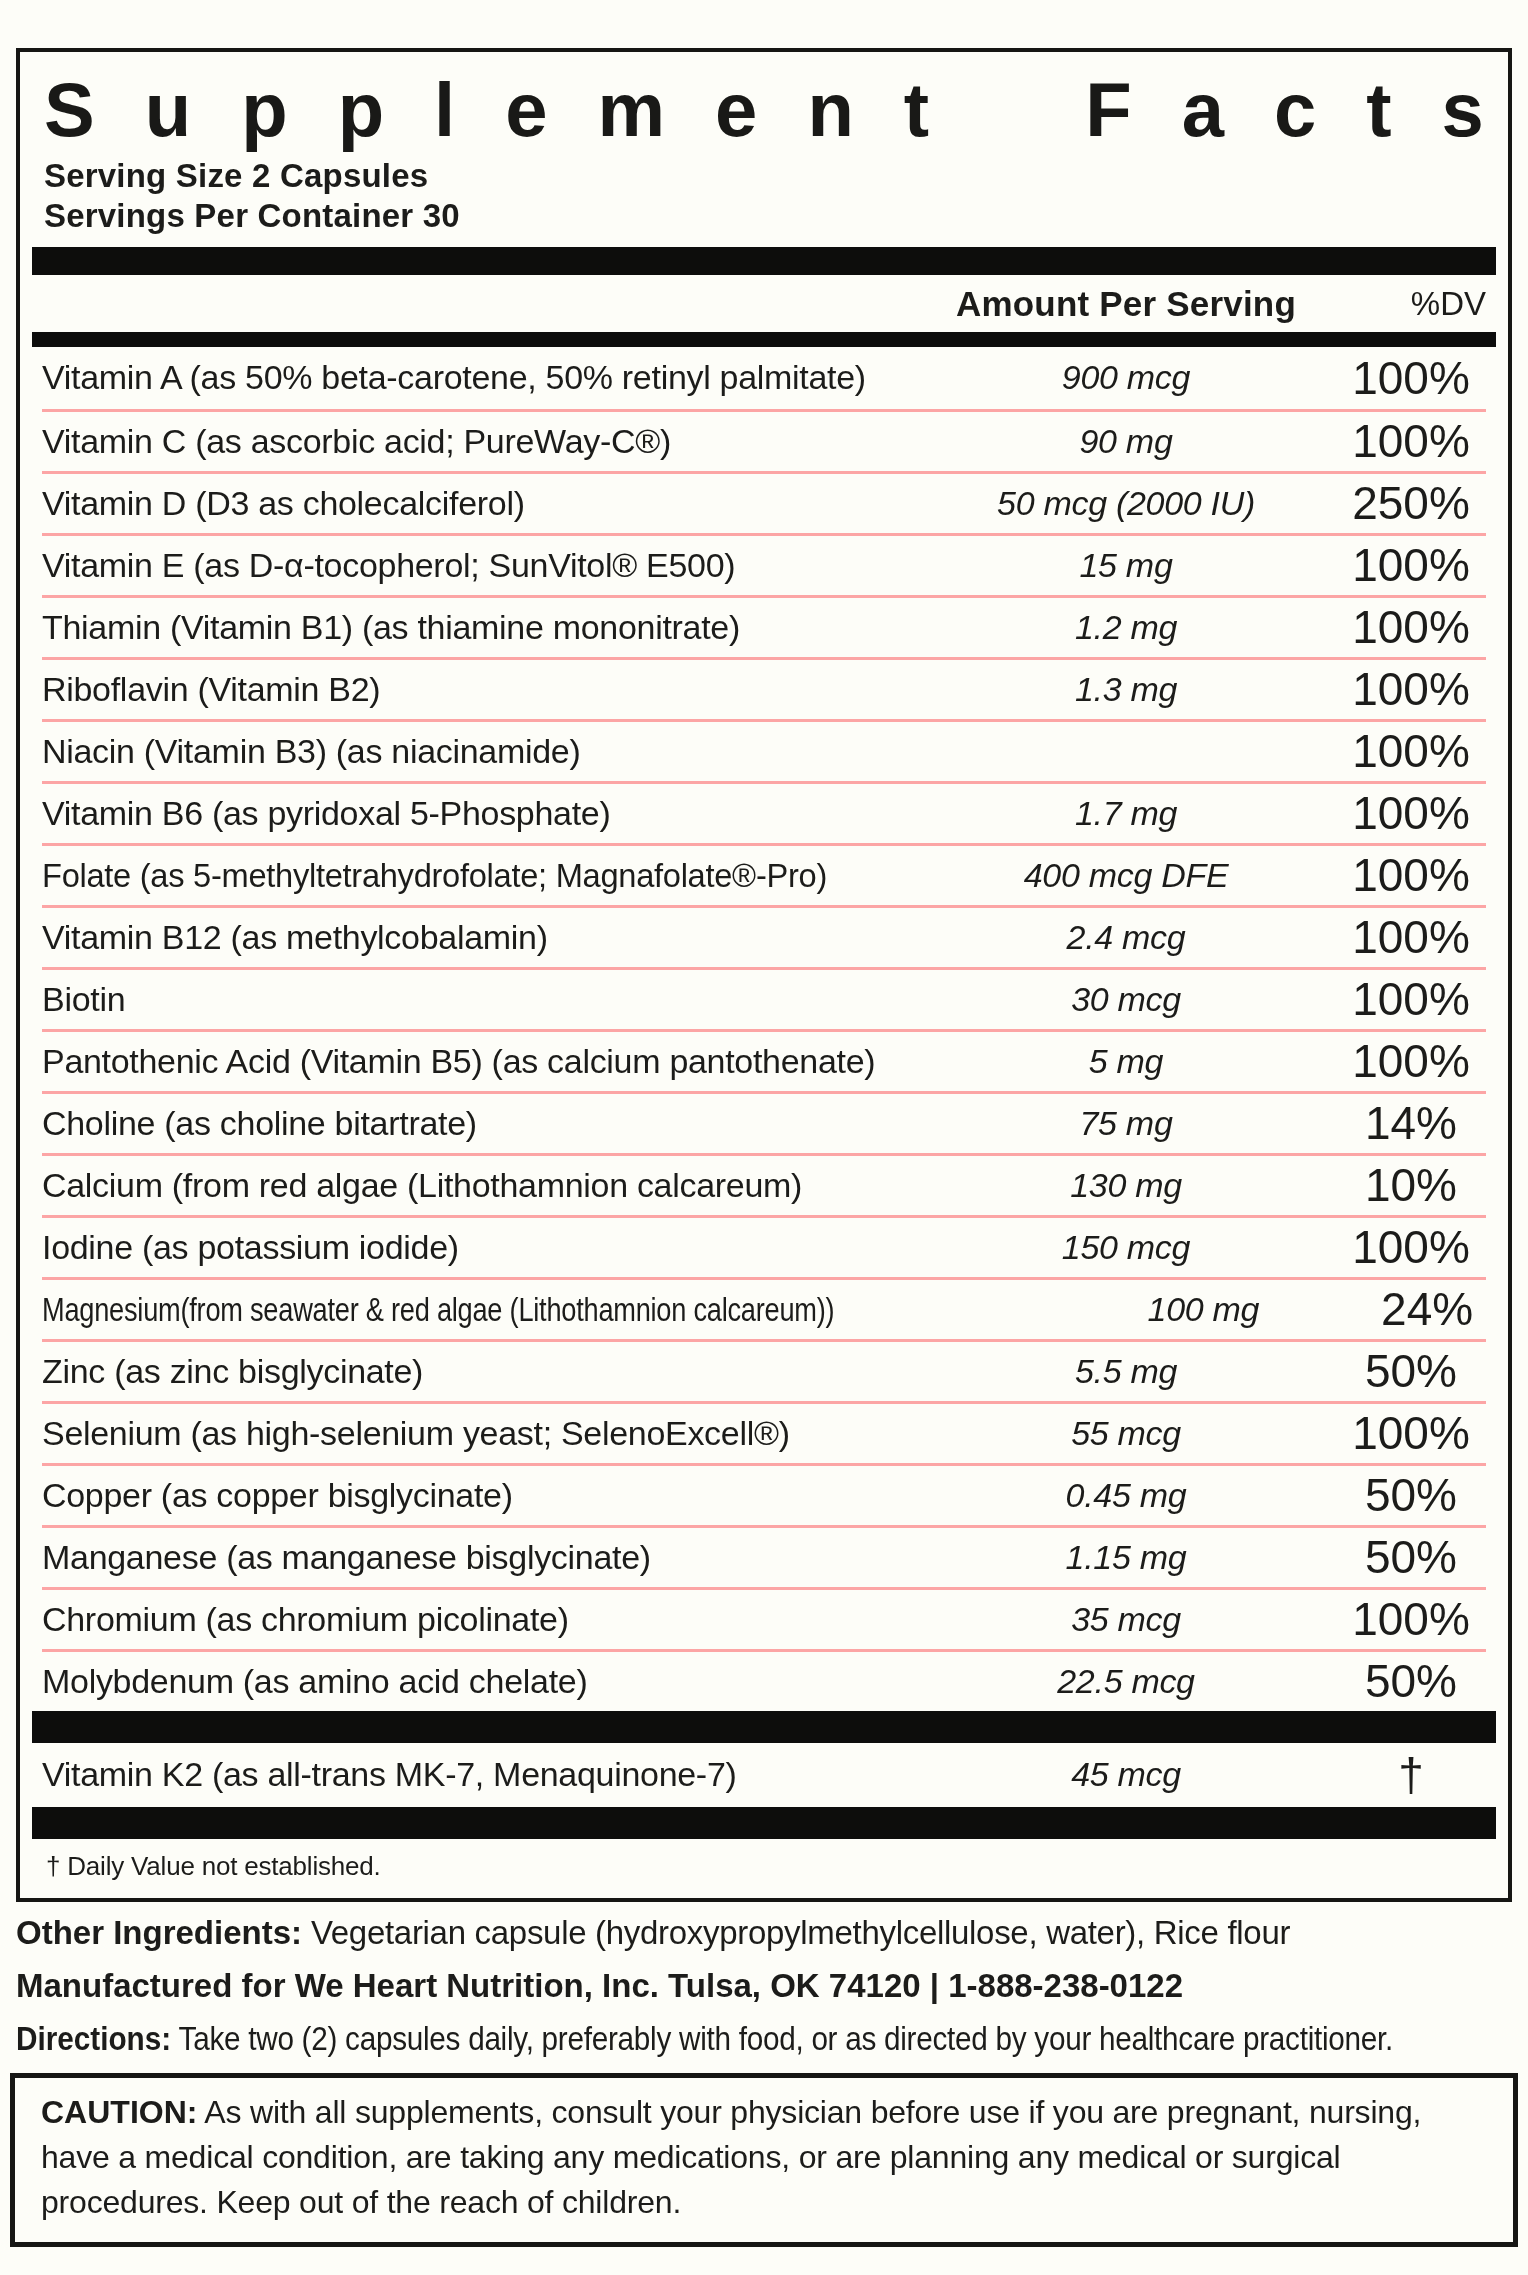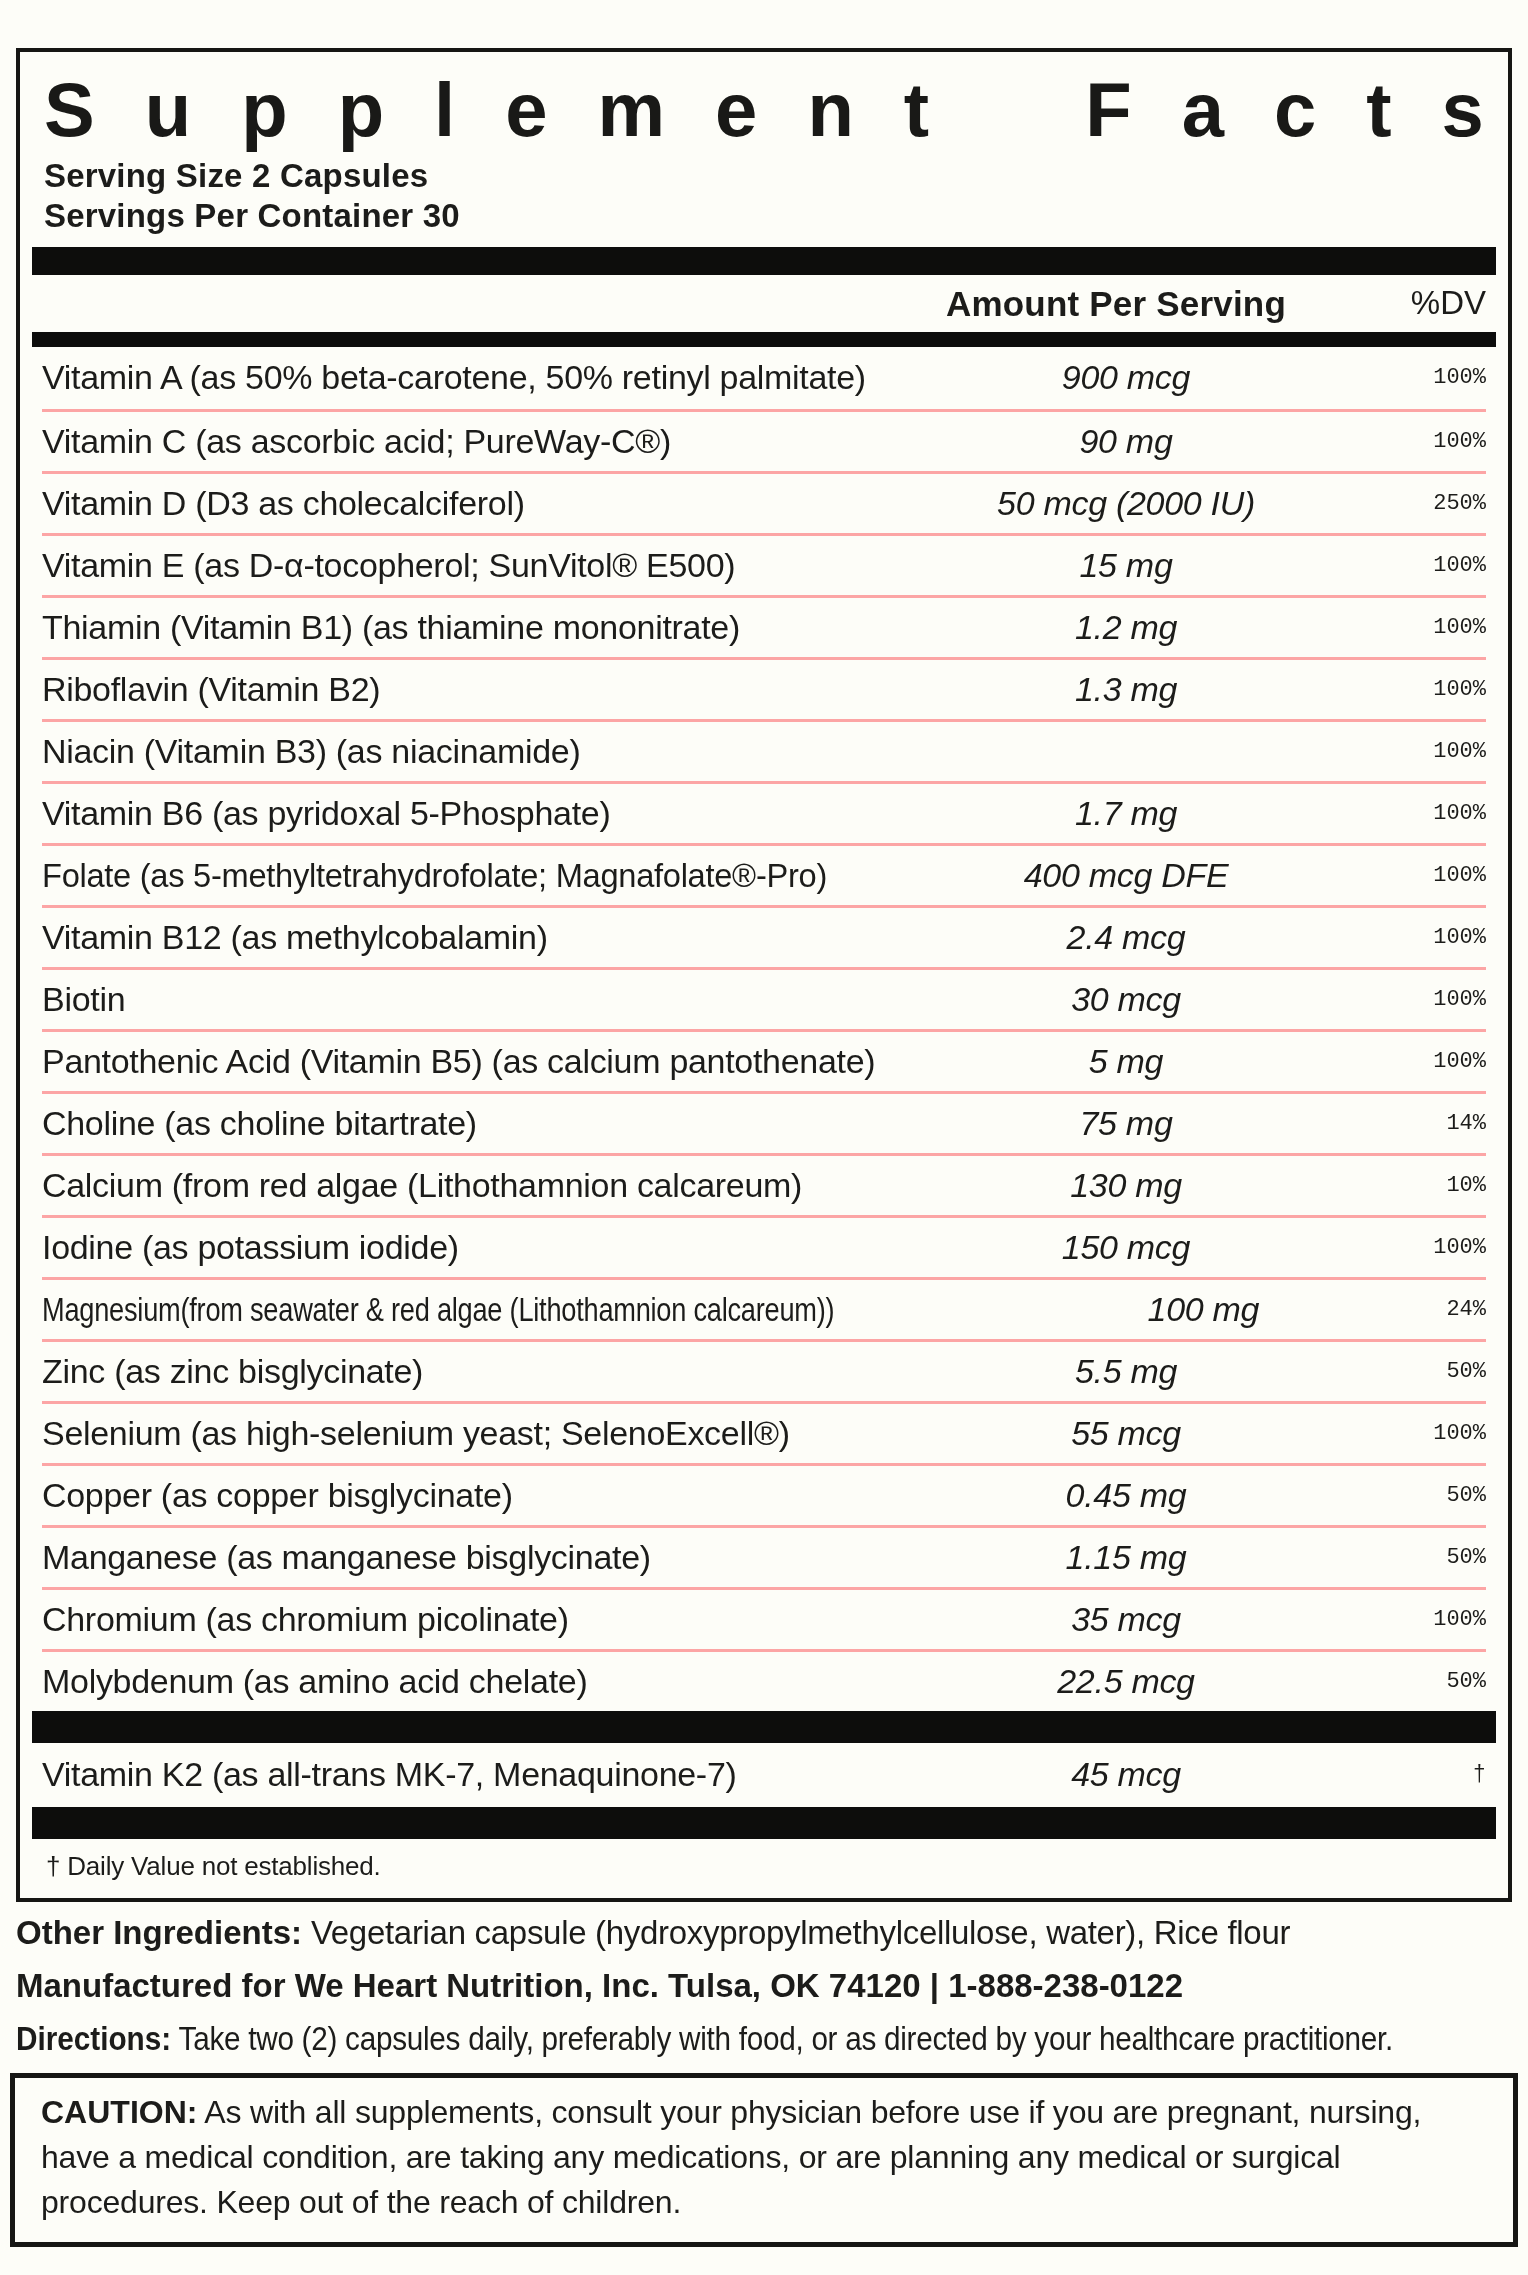--- a/index.html
+++ b/index.html
@@ -41,22 +41,22 @@
   }
   .bar {
     height: 28px;
     background: #0d0d0c;
     margin: 10px -10px 0 -10px;
   }
   .bar.thin  { height: 15px; margin-top: 0; }
   .bar.thick { height: 32px; margin-top: 0; }
   .cols {
     display: flex;
+    align-items: center;
     padding: 9px 0 8px 0;
-    gap: 10px;
   }
   .cols .spacer { flex: 1; }
   .col-amount {
     width: 420px;
     text-align: center;
     font-weight: 700;
     font-size: 35px;
     letter-spacing: 0.2px;
   }
   .col-dv {
@@ -82,24 +82,23 @@
   .row .amt {
     width: 420px;
     text-align: center;
     font-size: 34px;
     letter-spacing: -0.3px;
     white-space: nowrap;
     font-style: italic;
   }
   .row .dv {
     width: 150px;
-    text-align: right;
-    font-size: 22px;
+    text-align: center;
+    font-size: 46px;
     white-space: nowrap;
-    font-family: Liberation Mono, monospace;
   }
   
   .rows .row:nth-child(16) .name { transform: scaleX(0.80); transform-origin: left center; }
   .rows .row:nth-child(9)  .name { transform: scaleX(0.96); transform-origin: left center; }
   .row.k2 { min-height: 64px; }
   .footnote {
     font-size: 26px;
     padding: 12px 4px 16px 4px;
     letter-spacing: -0.2px;
   }

